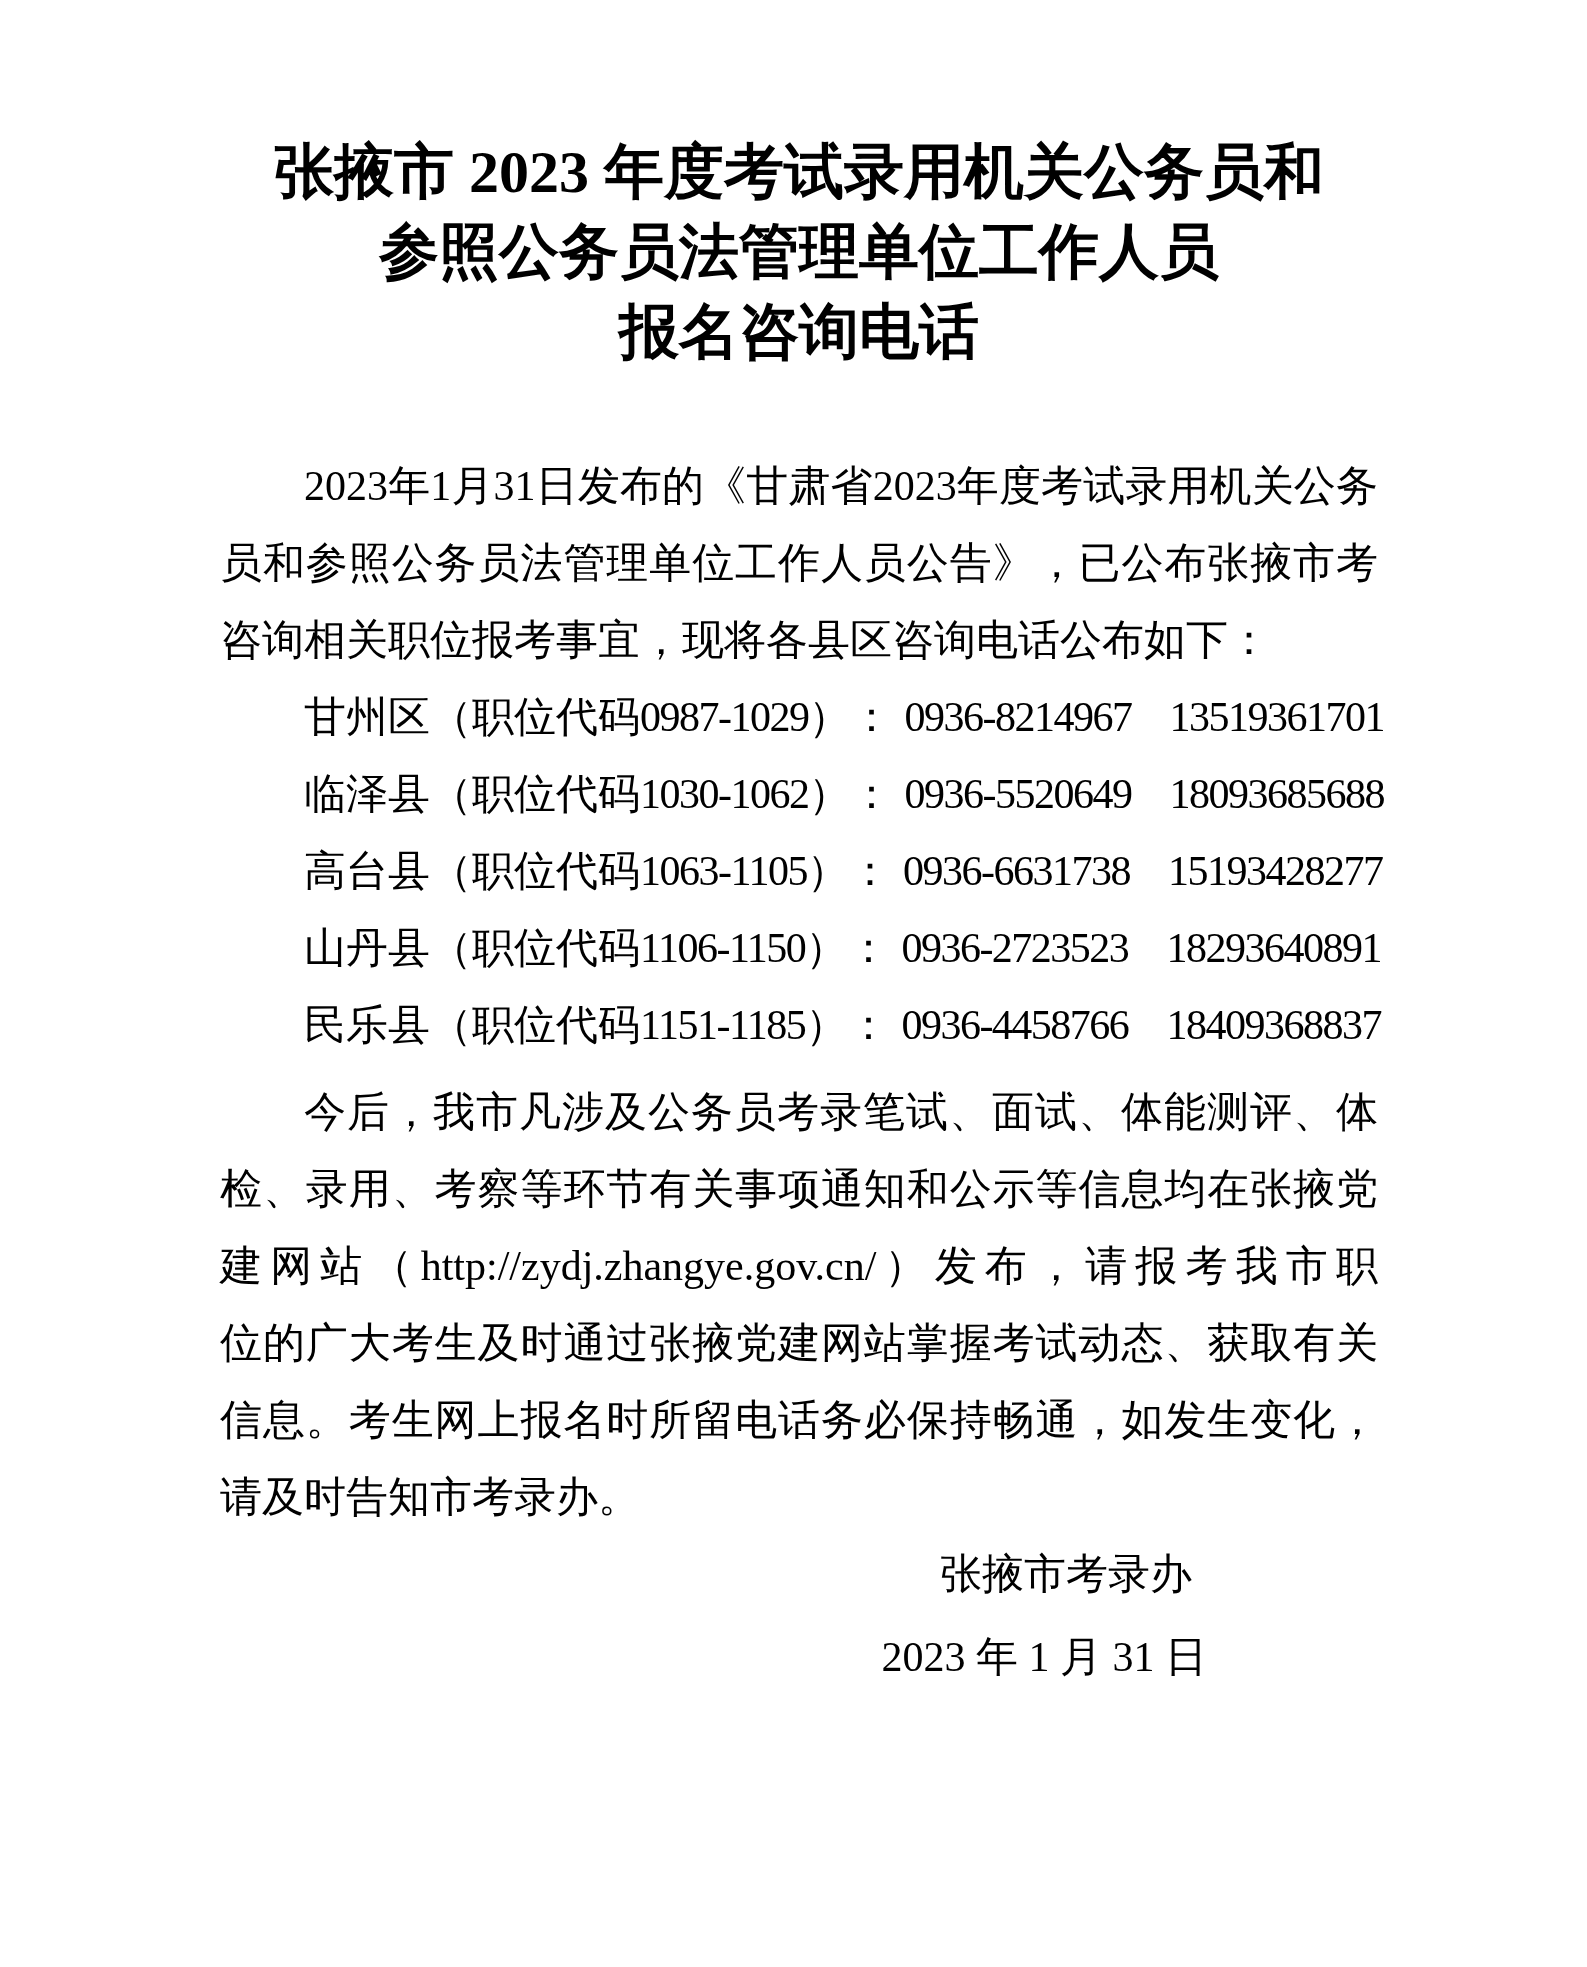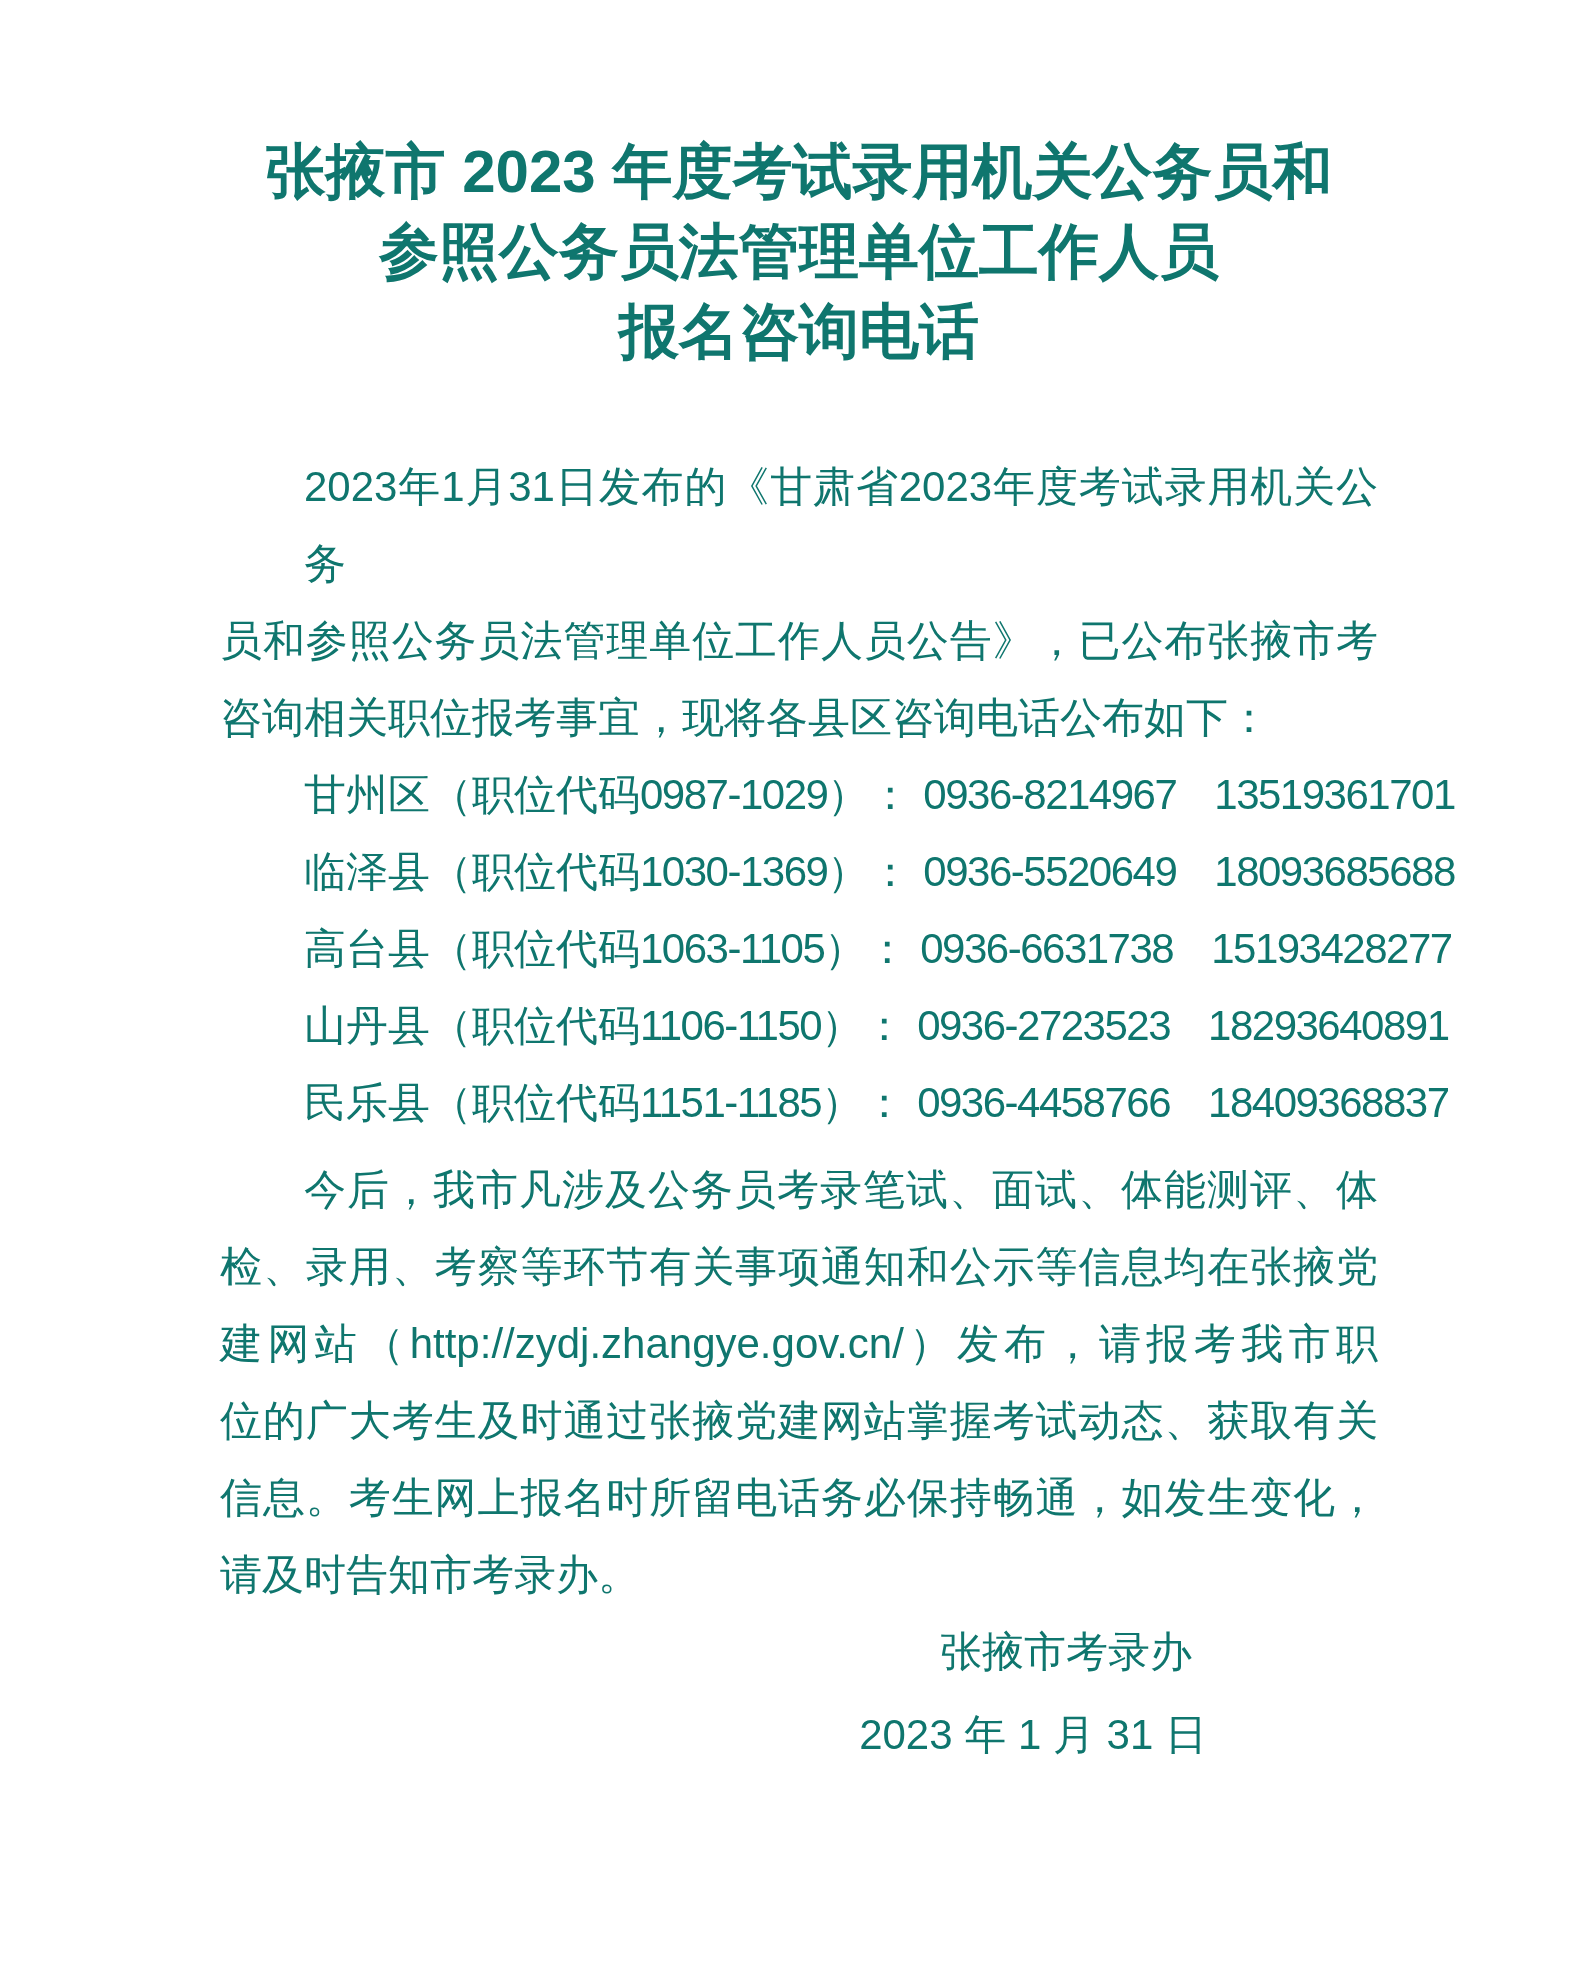--- a/index.html
+++ b/index.html
@@ -5,22 +5,22 @@
   html, body {
     margin: 0;
     padding: 0;
     background: #ffffff;
   }
   .page {
     position: relative;
     width: 1475px;
     height: 1967px;
     background: #ffffff;
-    color: #0f766e;
-    font-family: Liberation Sans, sans-serif;
+    color: #000000;
+    font-family: Liberation Serif, serif;
     overflow: hidden;
   }
   .content {
     position: absolute;
     left: 220px;
     top: 132px;
     width: 1158px;
   }
   .doc-title {
     font-weight: bold;
@@ -89,21 +89,21 @@
         <div class="line j indent">2023年1月31日发布的《甘肃省2023年度考试录用机关公务</div>
         <div class="line j">员和参照公务员法管理单位工作人员公告》，已公布张掖市考</div>
         <div class="line">咨询相关职位报考事宜，现将各县区咨询电话公布如下：</div>
       </div>
 
       <div>
         <div class="line prow">
           <span>甘州区</span><span>（职位代码</span><span class="num">0987-1029</span><span>）：</span><span class="num office-phone">0936-8214967</span><span class="num mobile-phone">13519361701</span>
         </div>
         <div class="line prow">
-          <span>临泽县</span><span>（职位代码</span><span class="num">1030-1369</span><span>）：</span><span class="num office-phone">0936-5520649</span><span class="num mobile-phone">18093685688</span>
+          <span>临泽县</span><span>（职位代码</span><span class="num">1030-1062</span><span>）：</span><span class="num office-phone">0936-5520649</span><span class="num mobile-phone">18093685688</span>
         </div>
         <div class="line prow">
           <span>高台县</span><span>（职位代码</span><span class="num">1063-1105</span><span>）：</span><span class="num office-phone">0936-6631738</span><span class="num mobile-phone">15193428277</span>
         </div>
         <div class="line prow">
           <span>山丹县</span><span>（职位代码</span><span class="num">1106-1150</span><span>）：</span><span class="num office-phone">0936-2723523</span><span class="num mobile-phone">18293640891</span>
         </div>
         <div class="line prow">
           <span>民乐县</span><span>（职位代码</span><span class="num">1151-1185</span><span>）：</span><span class="num office-phone">0936-4458766</span><span class="num mobile-phone">18409368837</span>
         </div>

